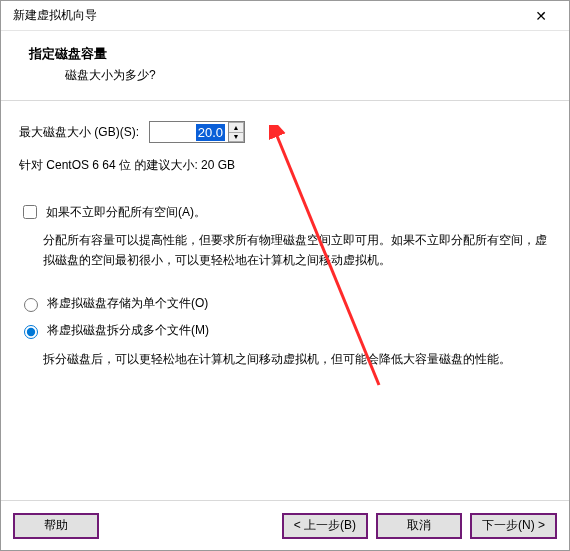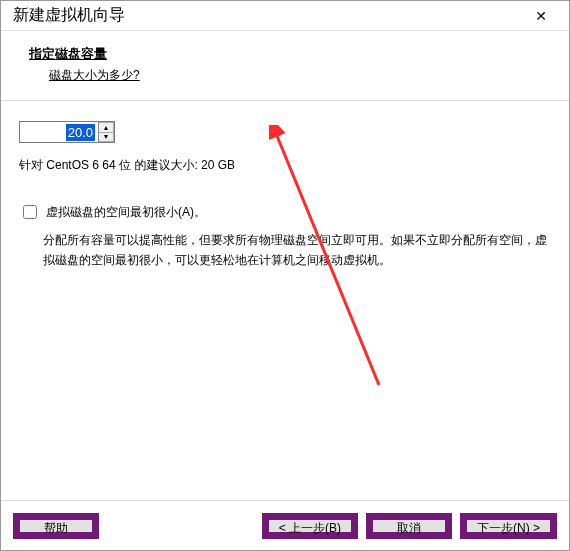--- a/index.html
+++ b/index.html
@@ -19,34 +19,33 @@
     display: flex;
     flex-direction: column;
   }
   .titlebar {
     height: 30px;
     display: flex;
     align-items: center;
     padding: 0 8px 0 12px;
     border-bottom: 1px solid #e5e5e5;
   }
-  .titlebar .title { flex: 1; font-size: 16px; }
+  .titlebar .title { flex: 1; font-size: 12px; }
   .titlebar .close {
     width: 40px; height: 28px;
     display: flex; align-items: center; justify-content: center;
     font-size: 14px; font-family: Arial, sans-serif;
     cursor: pointer;
   }
   .header {
     padding: 14px 20px 16px 28px;
     border-bottom: 1px solid #d9d9d9;
-    text-decoration: underline;
   }
   .header-title { font-weight: bold; font-size: 13px; }
-  .header-sub { margin-top: 4px; margin-left: 20px; font-size: 12px; }
+  .header-sub { margin-top: 4px; margin-left: 36px; font-size: 12px; }
   .content {
     flex: 1;
     padding: 20px 18px 12px 18px;
     position: relative;
   }
   .row-size {
     display: flex; align-items: center; gap: 10px;
     margin-bottom: 14px;
   }
   .row-size label { font-size: 12px; }
@@ -99,21 +98,21 @@
     border-top: 1px solid #d9d9d9;
     display: flex; align-items: center;
     padding: 0 12px;
     gap: 8px;
   }
   .footer .spacer { flex: 1; }
   .btn {
     min-width: 86px;
     height: 26px;
     background: #e1e1e1;
-    border: 7px solid #701a75;
+    border: 2px solid #701a75;
     font-size: 12px;
     font-family: inherit;
     cursor: pointer;
     padding: 0 10px;
   }
   
   .arrow {
     position: absolute;
     pointer-events: none;
   }
@@ -144,39 +143,51 @@
   </div>
 
   <div class="header">
     <div class="header-title">指定磁盘容量</div>
     <div class="header-sub">磁盘大小为多少?</div>
   </div>
 
   <div class="content">
 
     <div class="row-size">
+      <label>最大磁盘大小 (GB)(S):</label>
       <div class="spin-wrap">
         <div class="spin-fake">
           <span class="sel">20.0</span>
         </div>
         <div class="spin-btns">
           <div class="spin-btn">▲</div>
           <div class="spin-btn">▼</div>
         </div>
       </div>
     </div>
 
     <div class="rec">针对 CentOS 6 64 位 的建议大小: 20 GB</div>
 
     <div class="check-row">
       <input type="checkbox" style="">
-      <span class="check-label">虚拟磁盘的空间最初很小(A)。</span>
+      <span class="check-label">如果不立即分配所有空间(A)。</span>
     </div>
     <div class="desc">分配所有容量可以提高性能，但要求所有物理磁盘空间立即可用。如果不立即分配所有空间，虚拟磁盘的空间最初很小，可以更轻松地在计算机之间移动虚拟机。</div>
 
+    <div class="radio-group">
+      <div class="radio-row">
+        <input type="radio" name="store" style="">
+        <span class="check-label">将虚拟磁盘存储为单个文件(O)</span>
+      </div>
+      <div class="radio-row">
+        <input type="radio" name="store" checked="" style="">
+        <span class="check-label">将虚拟磁盘拆分成多个文件(M)</span>
+      </div>
+      <div class="desc">拆分磁盘后，可以更轻松地在计算机之间移动虚拟机，但可能会降低大容量磁盘的性能。</div>
+    </div>
 
     <svg class="arrow" style="left:268px; top:24px;" width="120" height="270">
       <defs>
         <marker id="ah" markerWidth="10" markerHeight="10" refX="2" refY="3" orient="auto">
           <path d="M0,0 L0,6 L8,3 z" fill="#ff2a2a"></path>
         </marker>
       </defs>
       <line x1="110" y1="260" x2="6" y2="6" stroke="#ff2a2a" stroke-width="3" marker-end="url(#ah)"></line>
     </svg>
 

